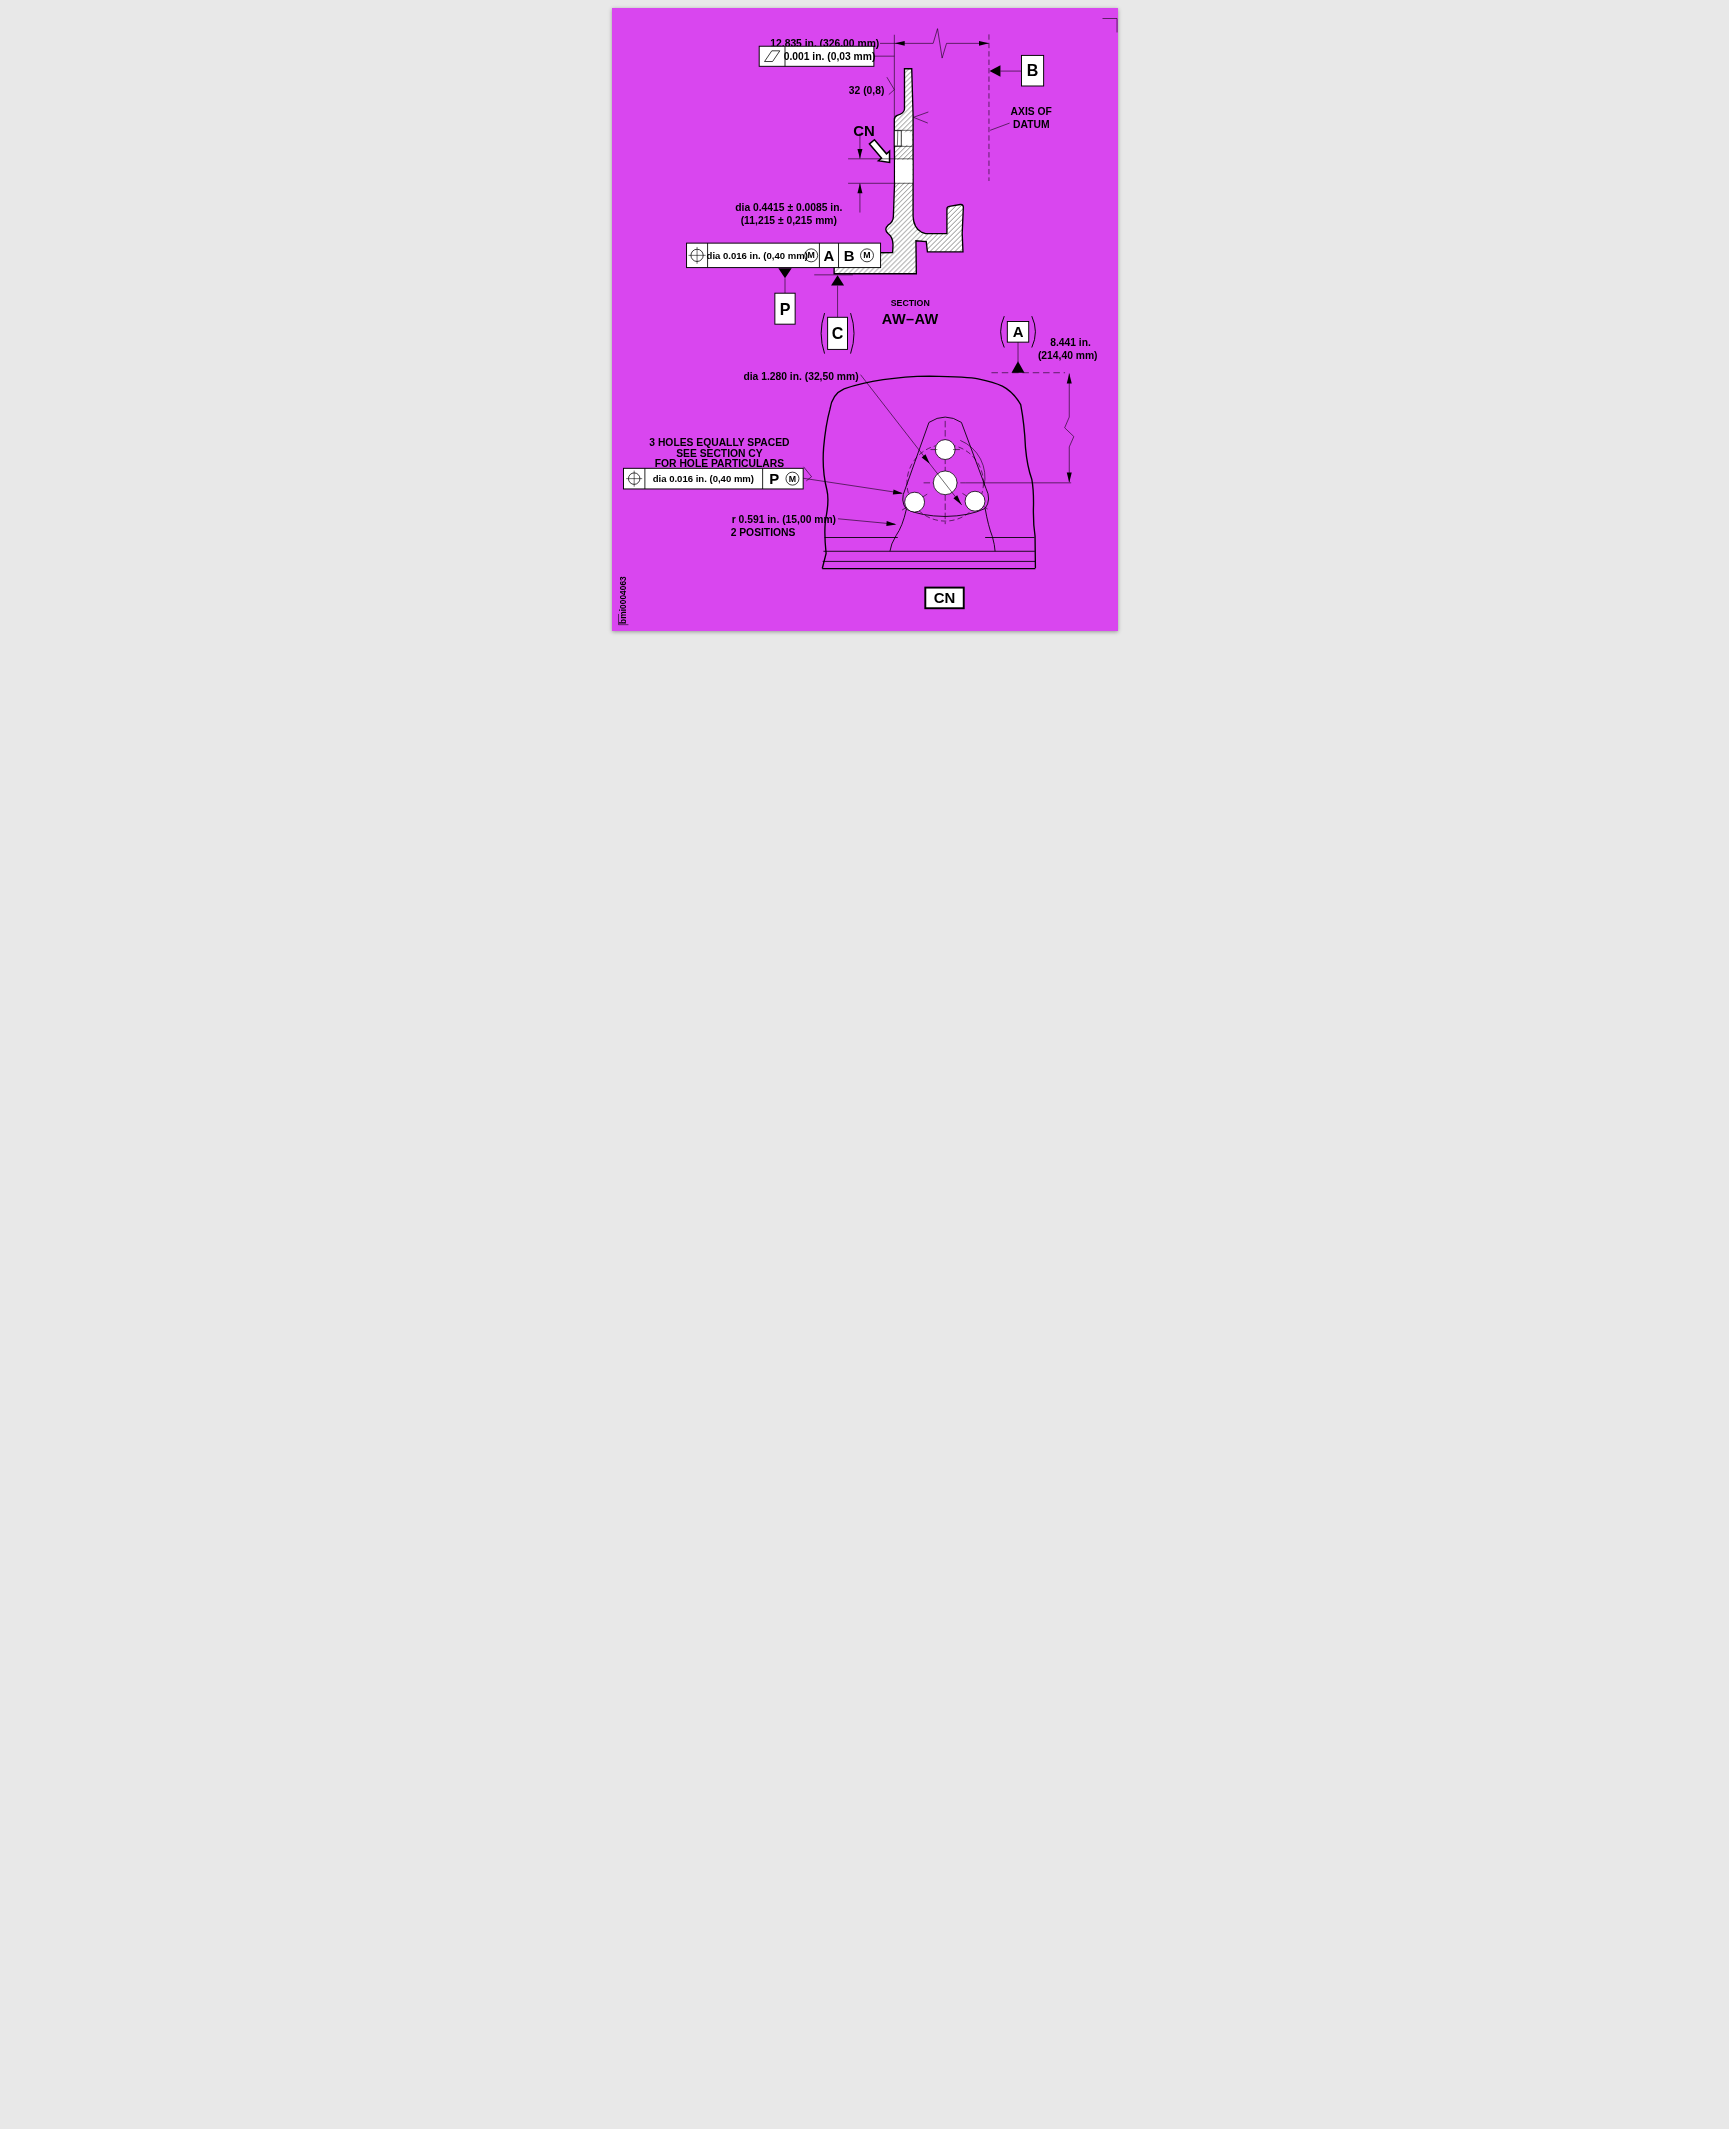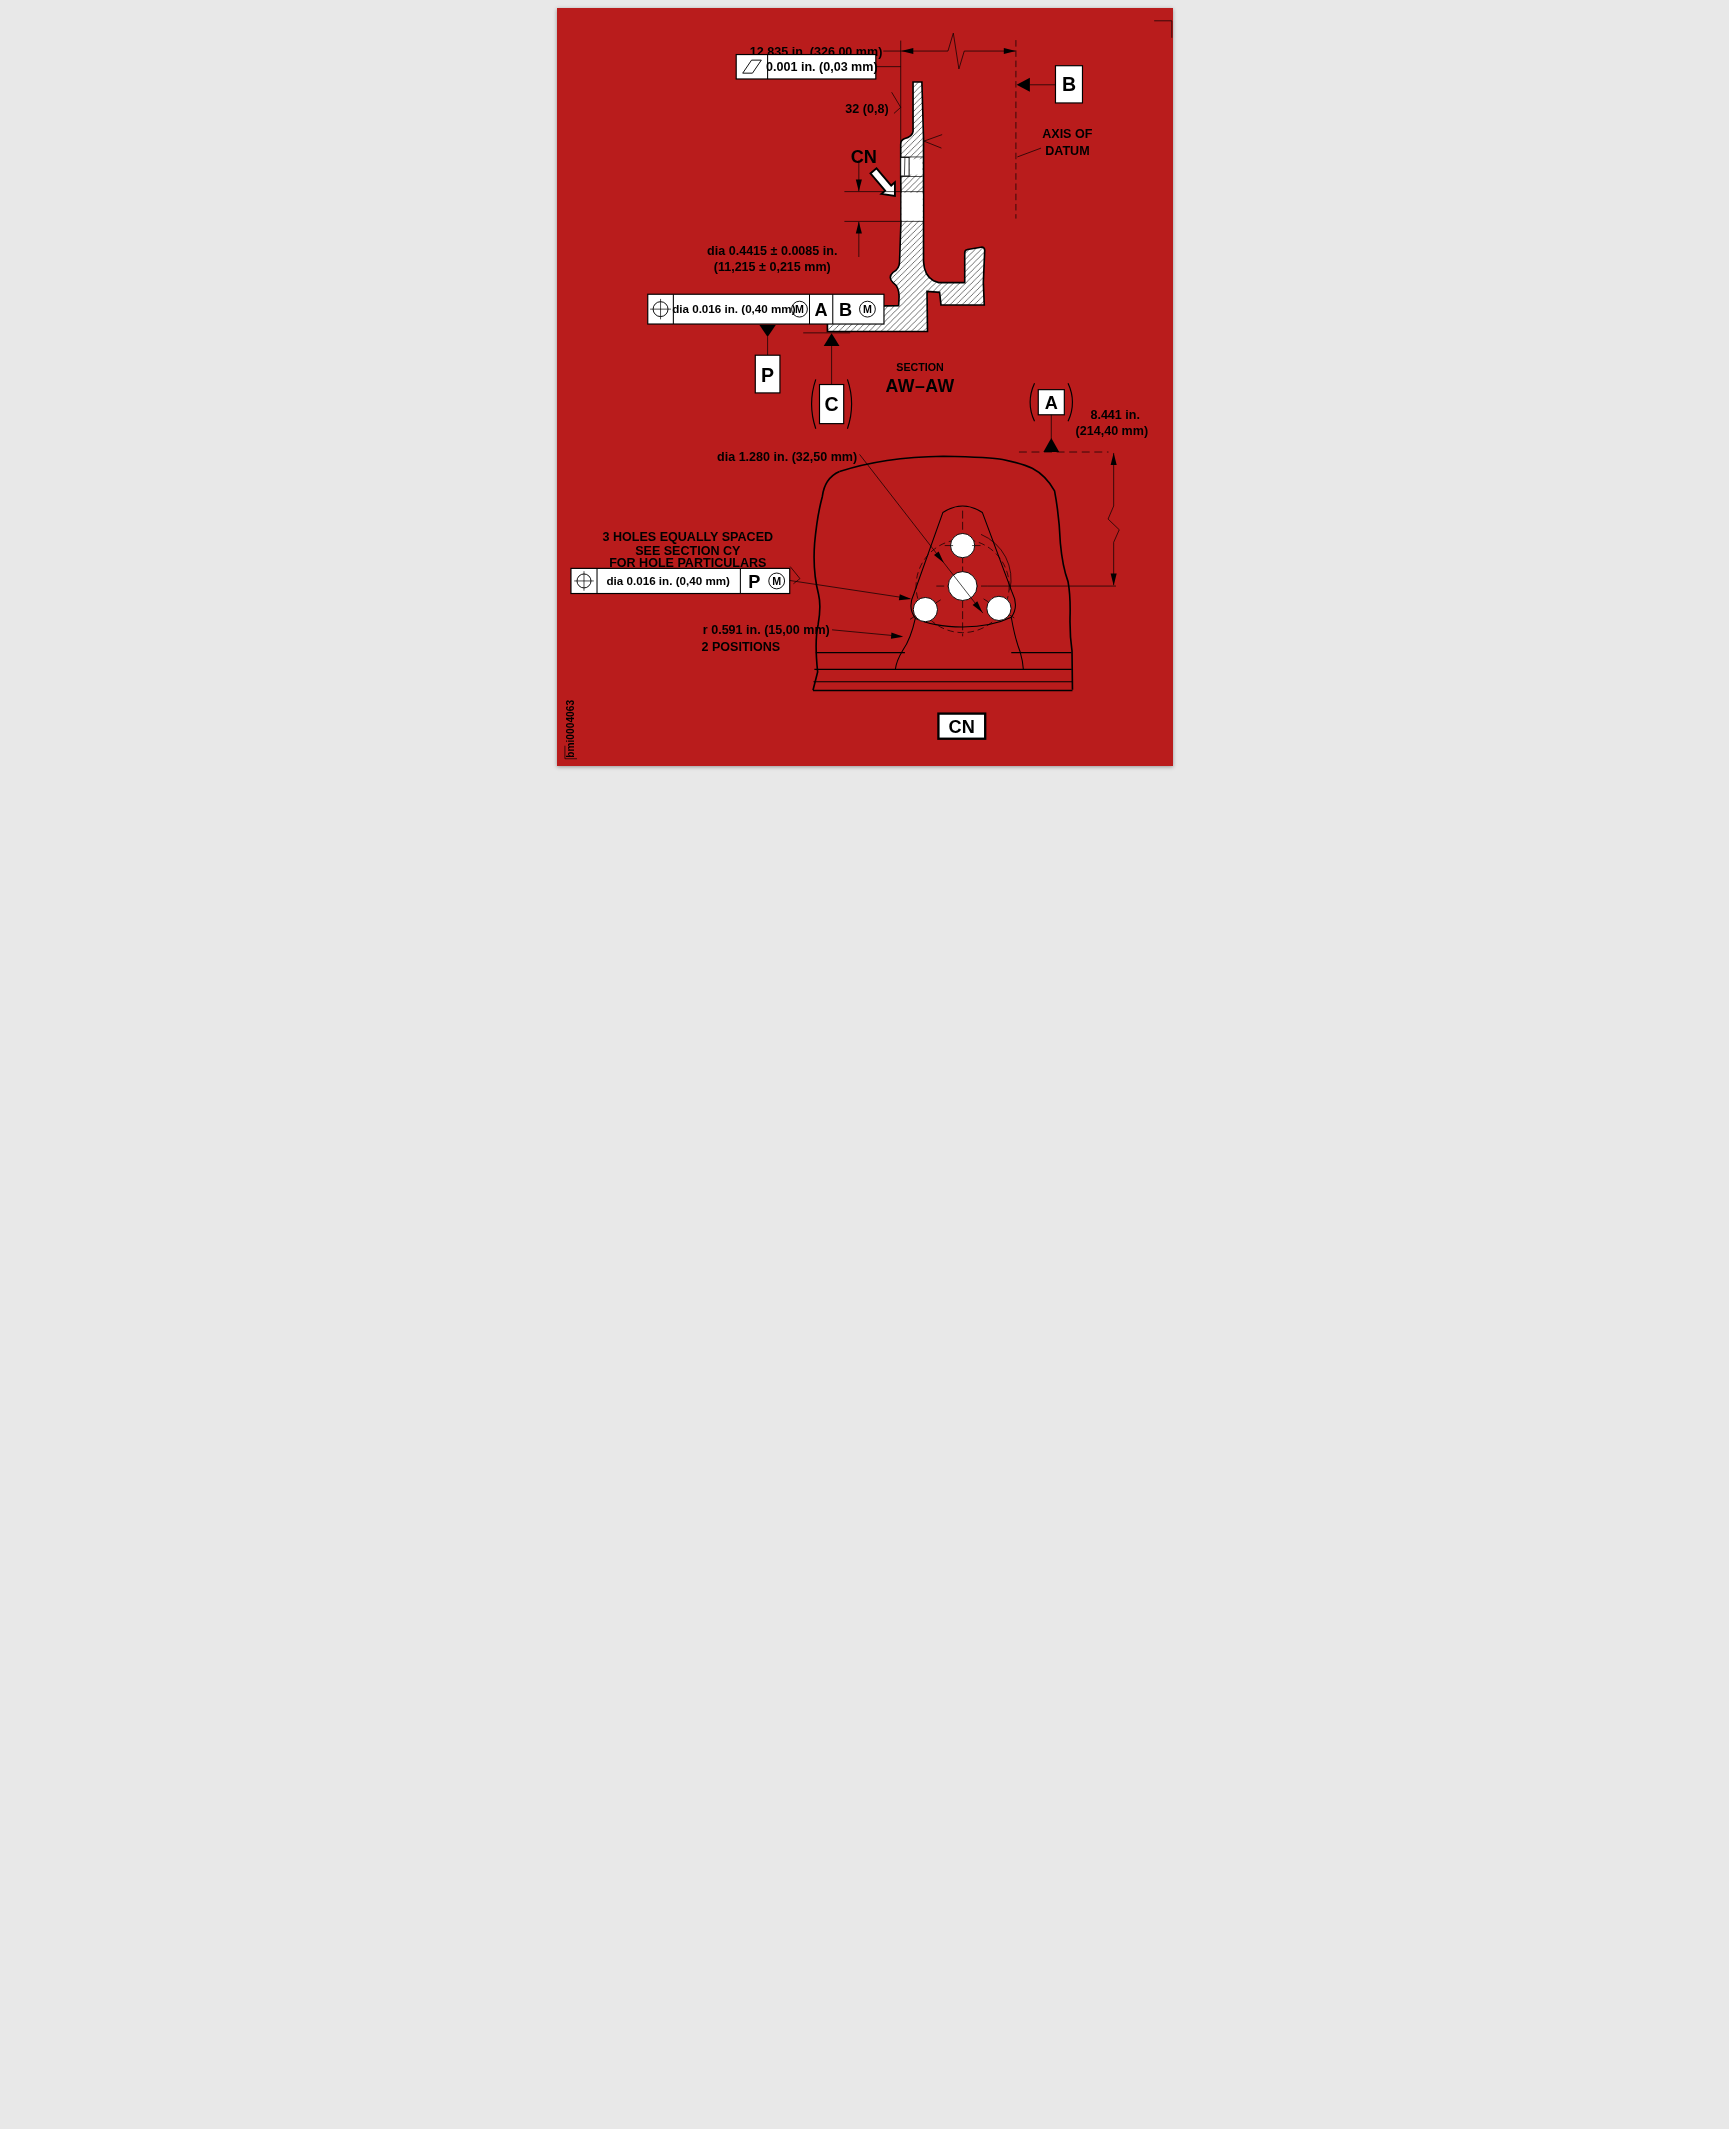--- a/index.html
+++ b/index.html
@@ -1,17 +1,17 @@
 <!DOCTYPE html>
 <html style="font-size:10.5px"><head>
 <meta charset="utf-8">
 <style>
   html,body{margin:0;padding:0;background:#e8e8e8;}
   .sheet-wrap{display:flex;justify-content:center;padding:7.8px 0;}
-  .sheet{background:#b91c1c;width:616px;box-shadow:0 0.7px 3.9px rgba(0,0,0,.35);}
+  .sheet{background:#d946ef;width:506px;box-shadow:0 0.7px 3.9px rgba(0,0,0,.35);}
   svg{display:block;width:100%;height:auto;}
   text{font-family:"Liberation Sans","DejaVu Sans",sans-serif;fill:#000;}
   .t    {font-weight:bold;font-size:54px;}
   .tsm  {font-weight:bold;font-size:50px;}
   .big  {font-weight:bold;font-size:78px;}
   .huge {font-weight:bold;font-size:84px;}
   .sec  {font-weight:bold;font-size:46px;}
   .secbig{font-weight:bold;font-size:76px;letter-spacing:2px;}
   .mod  {font-weight:bold;font-size:46px;}
   .thin {stroke:#000;stroke-width:3;fill:none;}

